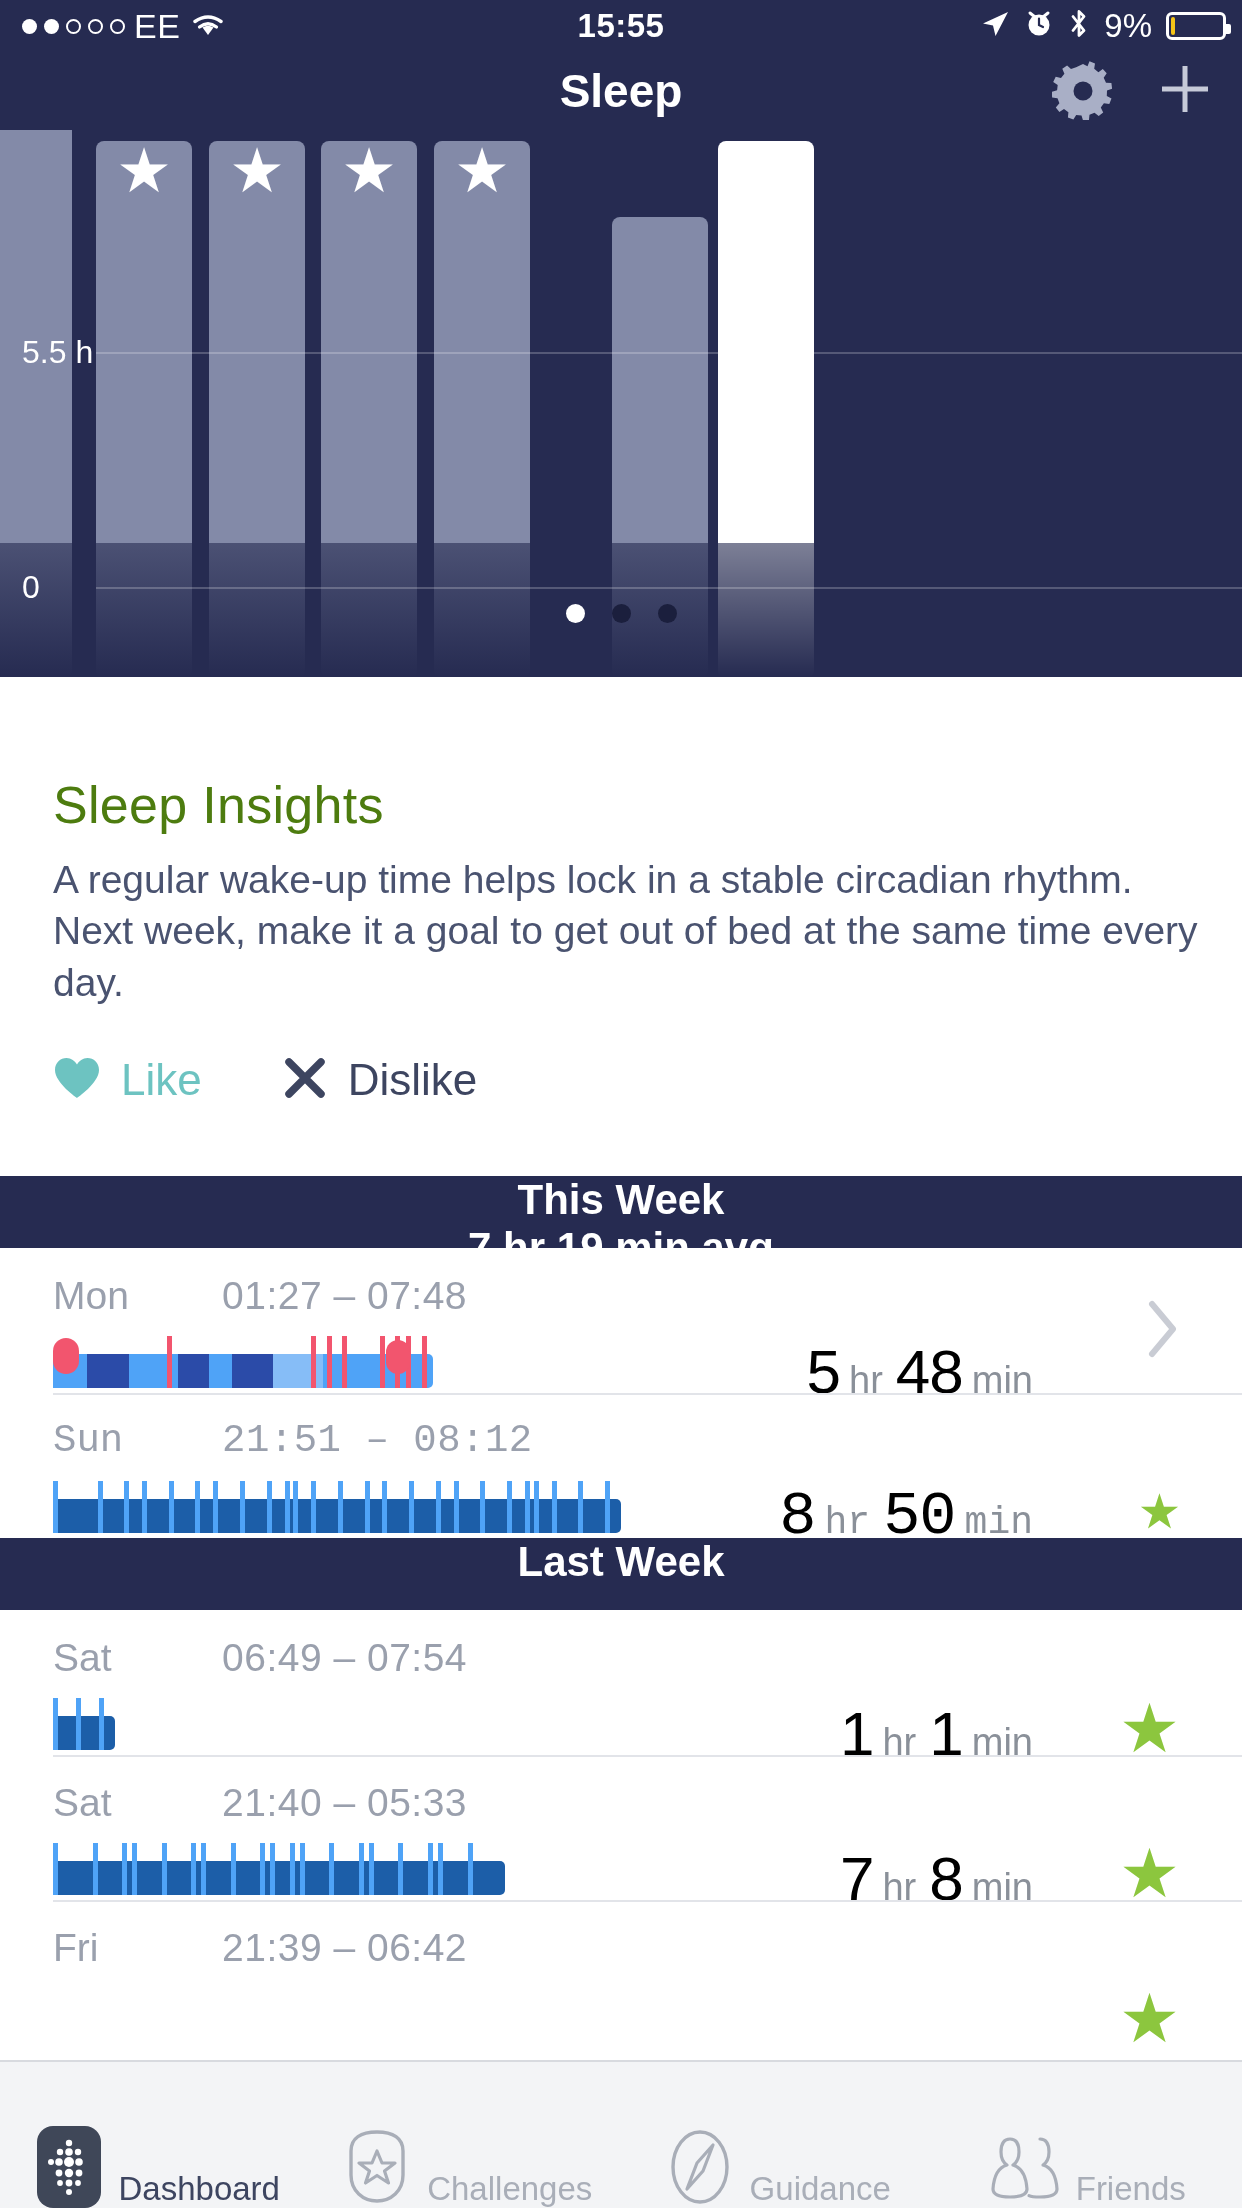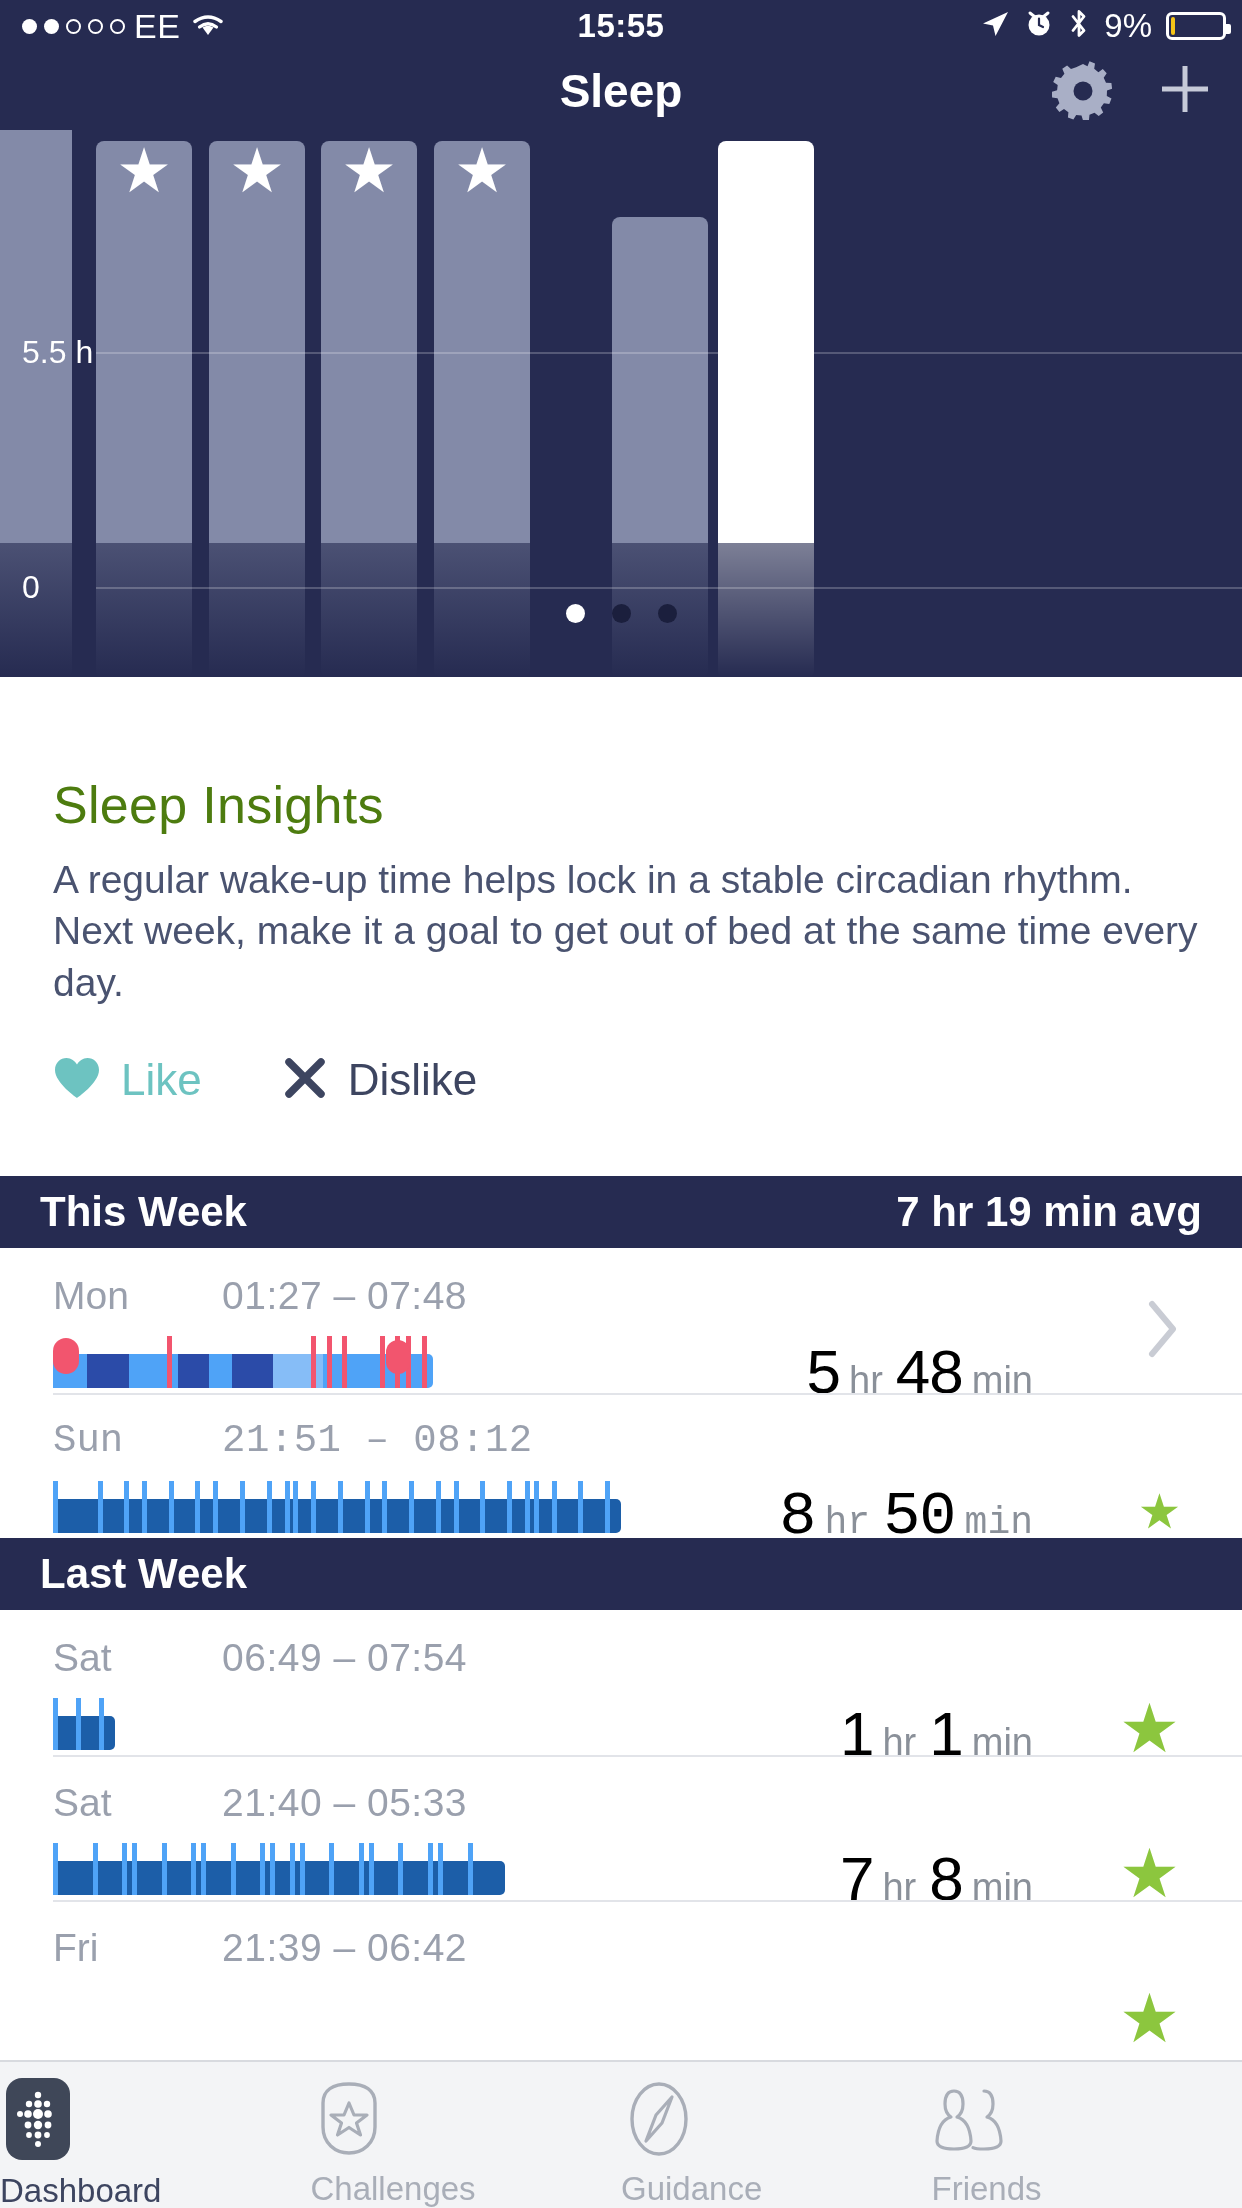--- a/index.html
+++ b/index.html
@@ -102,20 +102,21 @@
   .act.like .lbl { color:#6DC3C1; }
   .act.dislike { margin-left:80px; }
   .act.dislike .lbl { color:#3D4560; }
 
   
   .weekhdr {
     position:absolute; left:0; width:1242px; height:72px;
     background:#262B51; color:#fff;
     display:flex; align-items:center; justify-content:space-between;
     padding:0 40px;
+    flex-direction:column;
   }
   .weekhdr .wh-title { font-size:42px; font-weight:700; }
   .weekhdr .wh-avg { font-size:42px; font-weight:700; }
 
   .sleeprow { position:absolute; left:0; width:1242px; background:#fff; }
   .row-sep { position:absolute; left:53px; right:0; top:0; height:2px; background:#E2E4E9; }
   .row-day {
     position:absolute; left:53px; top:26px;
     font-size:39px; color:#9AA0AD; font-weight:400;
   }
@@ -137,21 +138,21 @@
   .row-dur .sml { font-size:38px; color:#8A9099; margin:0 13px 0 9px; }
   .row-star { position:absolute; right:62px; top:84px; color:#8CC63E; font-size:68px; line-height:1; }
   .row-chev { position:absolute; right:62px; top:52px; color:#C9CCD4; font-size:62px; line-height:1; }
 
   
   .tabbar {
     position:absolute; bottom:0; left:0; width:1242px; height:148px;
     background:#F3F4F6; border-top:2px solid #D8DADF;
     display:flex;
   }
-  .tab { flex:1; display:flex; flex-direction:column; align-items:flex-start; justify-content:center; gap:12px;margin-top:17px; }
+  .tab { flex:1; display:flex; flex-direction:row; align-items:flex-end; justify-content:center; gap:12px;margin-top:17px; }
   .tab .ticon { width:76px; height:82px; display:flex; align-items:center; justify-content:center; }
   .tab .tlbl { font-size:33px; color:#A9AEB8; font-weight:400; }
   .tab.active .tlbl { color:#3D4560; }
   .fitbit-ico {
     width:64px; height:82px; background:#3F4758; border-radius:16px;
     display:flex; align-items:center; justify-content:center;
   }
 </style>
 </head>
 <body>

